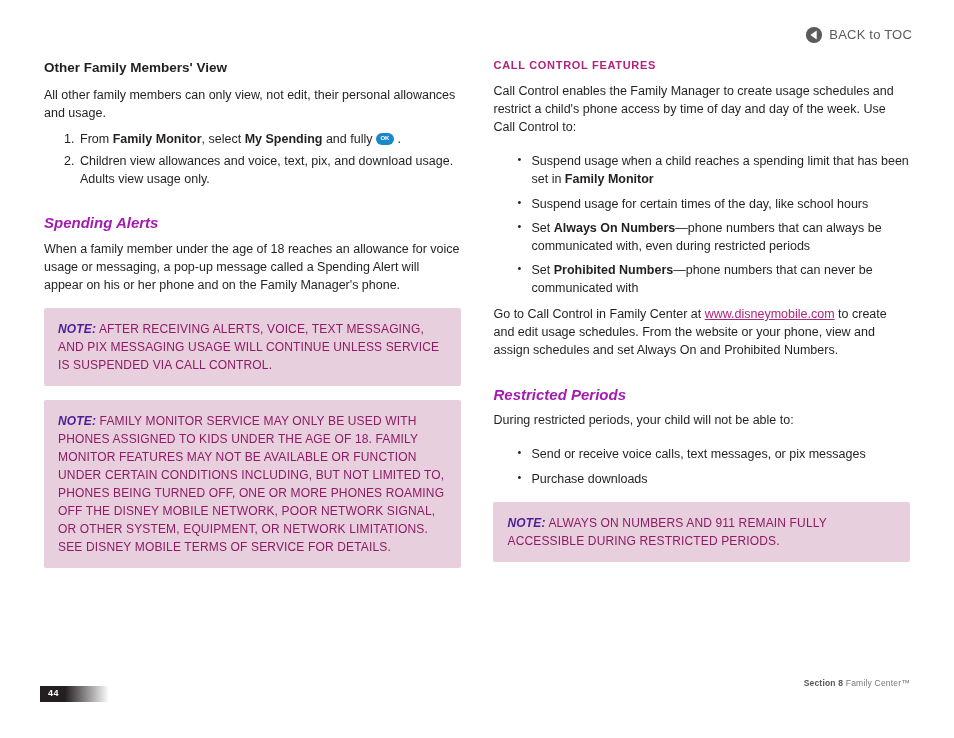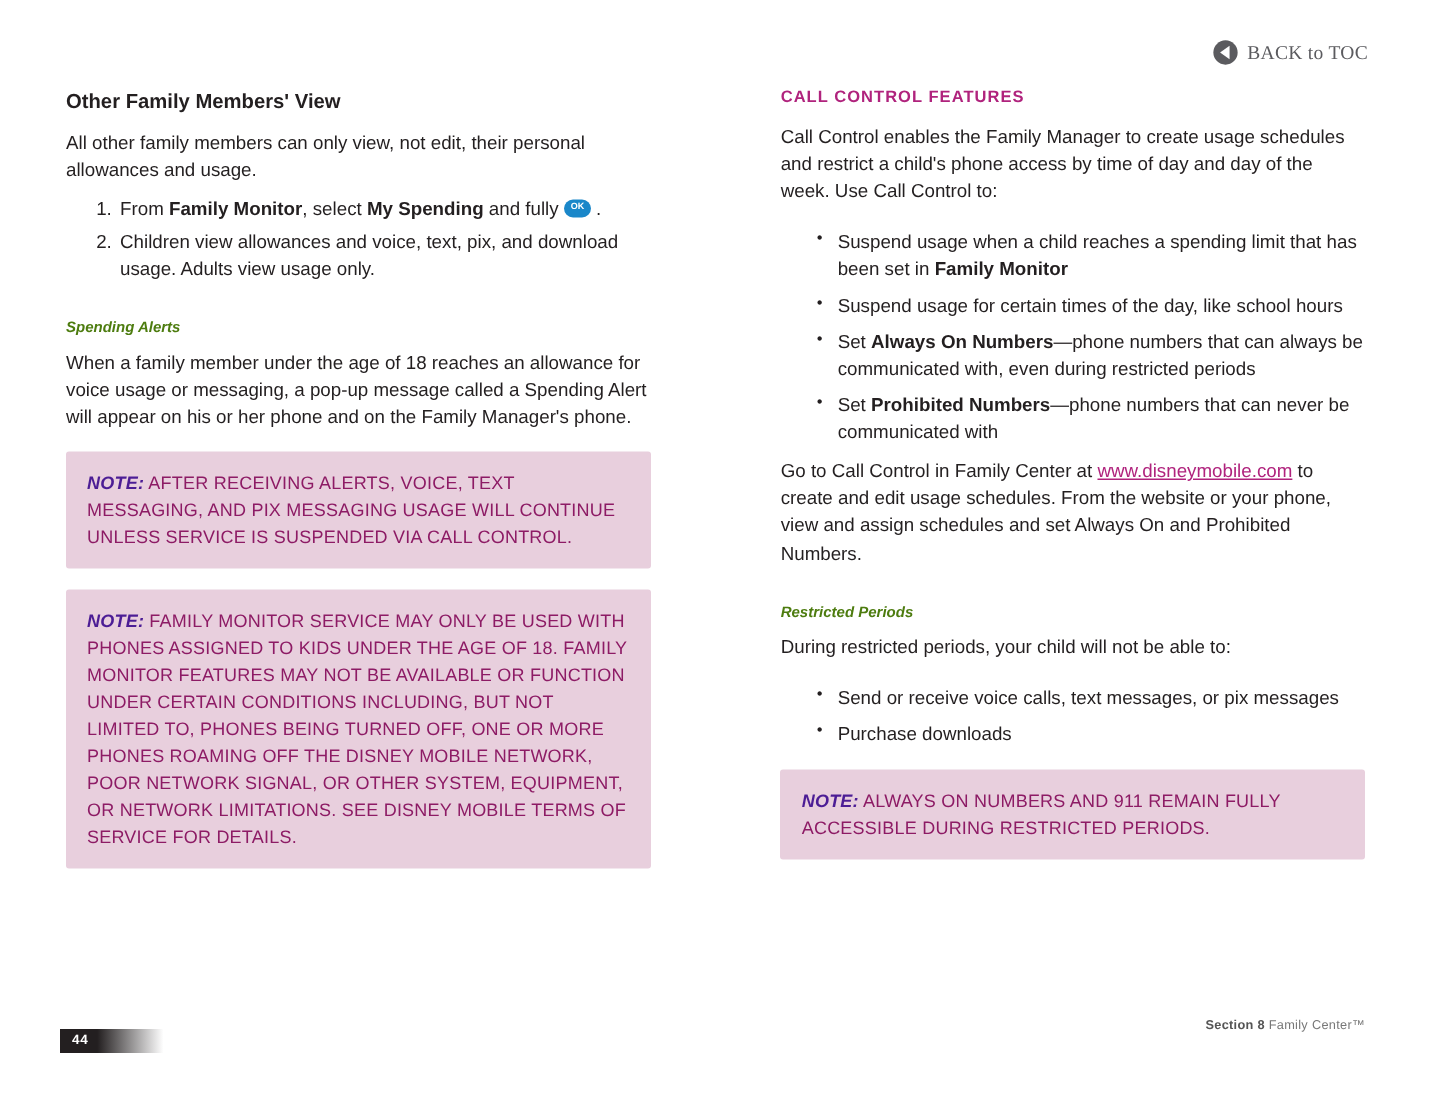--- a/index.html
+++ b/index.html
@@ -9,21 +9,21 @@
     color: #231f20;
     width: 954px;
     height: 738px;
     position: relative;
     font-size: 12.5px;
     line-height: 1.45;
   }
   .page {
     padding: 28px 44px 0 44px;
     display: flex;
-    gap: 43px;
+    gap: 16px;
     height: 660px;
   }
   .col { flex: 1 1 50%; position: relative; }
   .divider {
     width: 1px;
     background: #aaa;
     background: linear-gradient(to bottom, #888 0%, #888 80%, rgba(136,136,136,0) 100%);
     height: 540px;
     margin-top: 28px;
   }
@@ -31,21 +31,21 @@
     position: absolute;
     top: 26px;
     right: 42px;
     display: flex;
     align-items: center;
     gap: 6px;
     cursor: pointer;
   }
   .toc svg { width: 18px; height: 18px; }
   .toc span {
-    font-family: Liberation Serif, serif;
+    font-family: Liberation Sans, sans-serif;
     font-stretch: condensed;
     font-size: 13px;
     color: #5b5b5f;
     letter-spacing: 0.2px;
   }
   h3.black {
     font-weight: 700;
     font-size: 13.5px;
     margin-bottom: 8px;
     margin-top: 30px;
@@ -53,24 +53,24 @@
   h3.magenta-caps {
     color: #b0237d;
     font-weight: 700;
     text-transform: uppercase;
     letter-spacing: 0.7px;
     font-size: 11px;
     margin-top: 30px;
     margin-bottom: 8px;
   }
   h4.magenta-italic {
-    color: #4d7c0f;
+    color: #a21caf;
     font-style: italic;
     font-weight: 700;
-    font-size: 10px;
+    font-size: 15px;
     margin-top: 24px;
     margin-bottom: 6px;
   }
   p { margin-bottom: 8px; }
   ol {
     list-style: decimal;
     padding-left: 34px;
     margin: 6px 0 8px 0;
   }
   ol li { padding-left: 2px; margin-bottom: 4px; }

